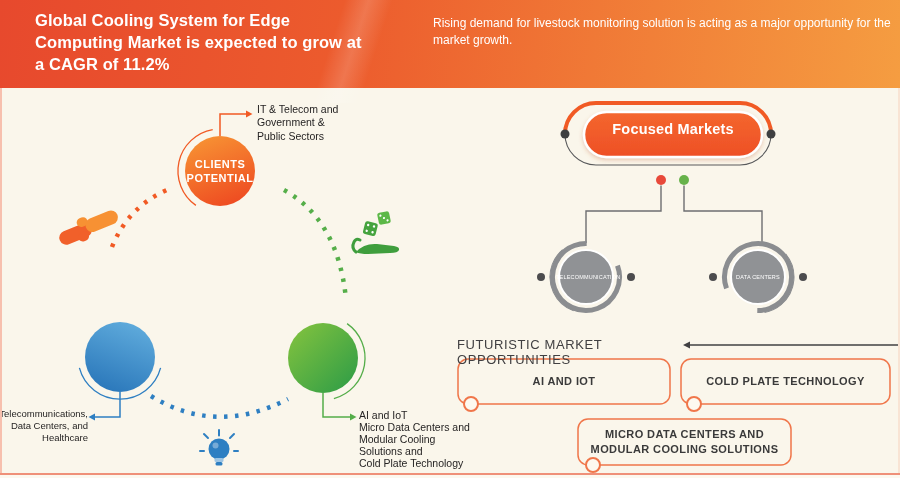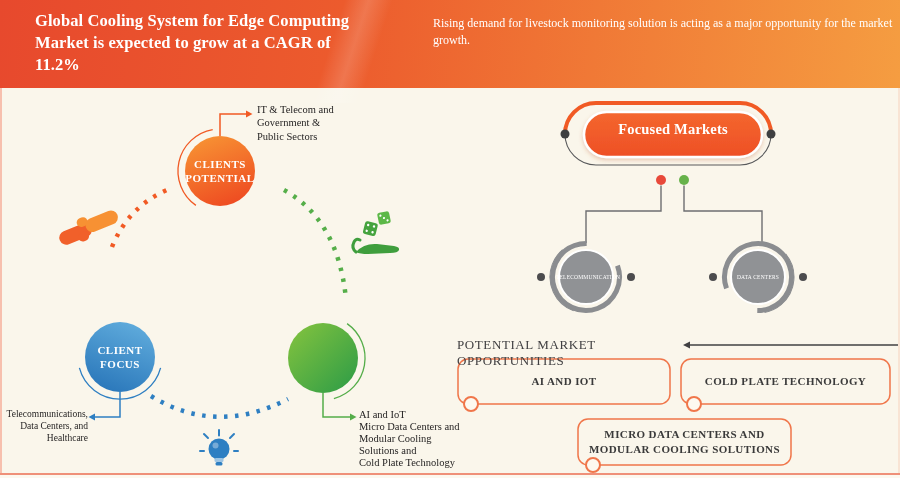--- a/index.html
+++ b/index.html
@@ -1,19 +1,19 @@
 <!DOCTYPE html>
 <html><head>
 <meta charset="utf-8">
 <style>
   html,body{margin:0;padding:0;background:#e9e9e9;}
   #canvas{
     position:relative;width:900px;height:478px;overflow:hidden;
     background:#faf6eb;
-    font-family:Liberation Serif, serif;
+    font-family:Liberation Sans, sans-serif;
   }
   .abs{position:absolute;}
   .pre{white-space:pre-line;}
   
   #banner{
     left:0;top:0;width:900px;height:88px;
     background:linear-gradient(96deg,#e7492d 0%,#ec5b2d 38%,#f59d41 100%);
   }
   #banner .stripe{
     position:absolute;left:330px;top:-12px;width:48px;height:115px;
@@ -197,37 +197,35 @@
     <circle cx="694" cy="404" r="7" fill="#fdf9f0" stroke="#f0764a" stroke-width="2"></circle>
     <circle cx="593" cy="465" r="7" fill="#fdf9f0" stroke="#f0764a" stroke-width="2"></circle>
   </svg>
 
   <div class="abs circle-label pre" style="left:165px;top:157px;">CLIENTS
 POTENTIAL</div>
   <div class="abs annotation pre" style="left:257px;top:103px;">IT &amp; Telecom and
 Government &amp;
 Public Sectors</div>
 
-  <div class="abs circle-label pre" style="left:65px;top:343px;">CLIENT
-FOCUS</div>
   <div class="abs annotation pre" style="left:-8px;top:408px;width:96px;text-align:right;font-size:9.5px;">Telecommunications,
 Data Centers, and
 Healthcare</div>
 
   <div class="abs annotation pre" style="left:359px;top:409px;line-height:12px;">AI and IoT
 Micro Data Centers and
 Modular Cooling
 Solutions and
 Cold Plate Technology</div>
 
   <div class="abs pill-label">Focused Markets</div>
   <div class="abs node-label" style="left:556px;">TELECOMMUNICATION</div>
   <div class="abs node-label" style="left:728px;">DATA CENTERS</div>
 
-  <div class="abs opp-heading">POTENTIAL MARKET OPPORTUNITIES</div>
+  <div class="abs opp-heading">FUTURISTIC MARKET OPPORTUNITIES</div>
   <div class="abs opp-box-label" style="left:458px;top:359px;width:212px;height:45px;">AI AND IOT</div>
   <div class="abs opp-box-label" style="left:681px;top:359px;width:209px;height:45px;">COLD PLATE TECHNOLOGY</div>
   <div class="abs opp-box-label pre" style="left:578px;top:419px;width:213px;height:46px;">MICRO DATA CENTERS AND
 MODULAR COOLING SOLUTIONS</div>
 
   <div id="frame" class="abs"></div>
   <div id="bottom-line" class="abs"></div>
   <div id="bottom-strip" class="abs"></div>
 </div>
 

